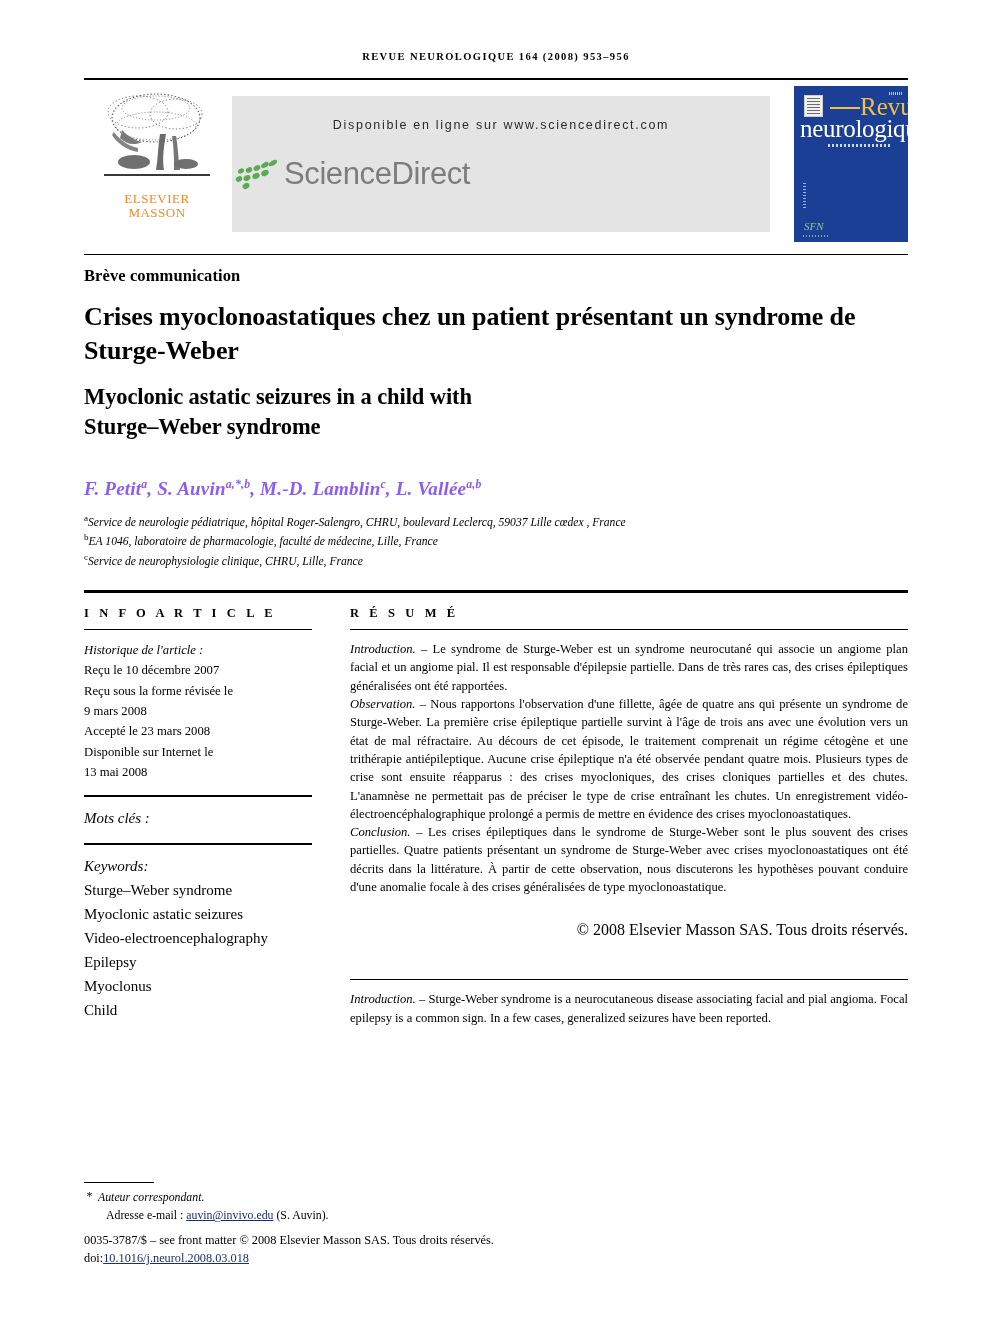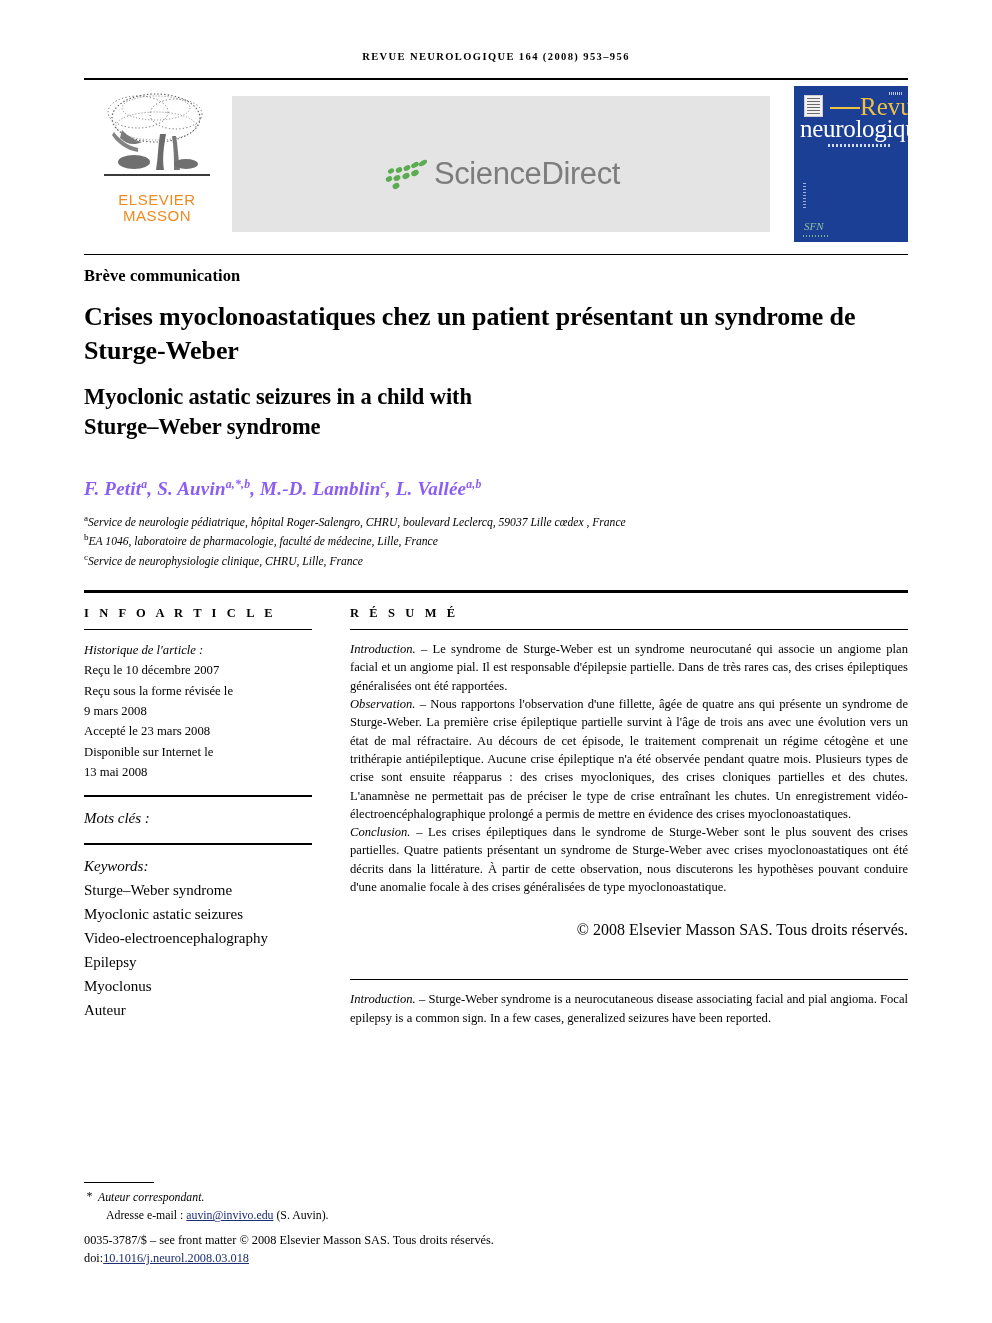--- a/index.html
+++ b/index.html
@@ -59,22 +59,22 @@
     width: 134px;
     height: 152px;
     display: flex;
     flex-direction: column;
     align-items: center;
     justify-content: flex-start;
   }
   .tree-wrap { width: 118px; height: 104px; }
   .elsevier-word {
     color: #ED8B22;
-    font-family: Liberation Sans, sans-serif;
-    font-size: 15px;
+    font-family: Liberation Serif, serif;
+    font-size: 13px;
     letter-spacing: 0.5px;
     line-height: 1.08;
     text-align: center;
   }
 
   .sd-band {
     position: absolute;
     left: 148px; top: 10px;
     width: 538px;
     height: 136px;
@@ -89,21 +89,20 @@
     font-size: 12.5px;
     letter-spacing: 1.7px;
     color: #2b2b2b;
   }
   .sd-logo {
     position: absolute;
     left: 0; top: 60px;
     width: 538px;
     display: flex;
     align-items: center;
-    justify-content: center;
   }
   .sd-swoosh { width: 52px; height: 34px; }
   .sd-word {
     font-family: "Liberation Sans", "DejaVu Sans", sans-serif;
     font-size: 31px;
     color: #7d7d7d;
     letter-spacing: -0.4px;
   }
 
   .cover {
@@ -377,20 +376,21 @@
           </g>
         </svg>
       </div>
       <div class="elsevier-word">
         <div>ELSEVIER</div>
         <div>MASSON</div>
       </div>
     </div>
 
     <div class="sd-band">
+      <div class="sd-avail">Disponible en ligne sur www.sciencedirect.com</div>
       <div class="sd-logo">
         <span class="sd-swoosh">
           <svg viewBox="0 0 52 34" width="52" height="34" aria-hidden="true">
             <g fill="#5aab51">
               <ellipse cx="9" cy="14" rx="3.2" ry="2.4" transform="rotate(-28 9 14)"></ellipse>
               <ellipse cx="17" cy="13" rx="3.4" ry="2.5" transform="rotate(-28 17 13)"></ellipse>
               <ellipse cx="25" cy="11" rx="3.6" ry="2.5" transform="rotate(-28 25 11)"></ellipse>
               <ellipse cx="33" cy="8" rx="4.2" ry="2.4" transform="rotate(-30 33 8)"></ellipse>
               <ellipse cx="41" cy="6" rx="4.6" ry="2.3" transform="rotate(-32 41 6)"></ellipse>
               <ellipse cx="7" cy="22" rx="3.4" ry="2.6" transform="rotate(-28 7 22)"></ellipse>
@@ -467,21 +467,21 @@
     <div class="kw-rule"></div>
 
     <div class="kw-block">
       <div class="lbl">Keywords:</div>
       <div>
           <div>Sturge–Weber syndrome</div>
           <div>Myoclonic astatic seizures</div>
           <div>Video-electroencephalography</div>
           <div>Epilepsy</div>
           <div>Myoclonus</div>
-          <div>Auteur</div>
+          <div>Child</div>
         </div>
     </div>
   </div>
 
   <div class="col-right">
     <div class="sect-head">R É S U M É</div>
     <div class="sect-rule"></div>
     <div class="abs-body">
         <p><span class="run">Introduction.</span> – Le syndrome de Sturge-Weber est un syndrome neurocutané qui associe un angiome plan facial et un angiome pial. Il est responsable d'épilepsie partielle. Dans de très rares cas, des crises épileptiques généralisées ont été rapportées.</p>
         <p><span class="run">Observation.</span> – Nous rapportons l'observation d'une fillette, âgée de quatre ans qui présente un syndrome de Sturge-Weber. La première crise épileptique partielle survint à l'âge de trois ans avec une évolution vers un état de mal réfractaire. Au décours de cet épisode, le traitement comprenait un régime cétogène et une trithérapie antiépileptique. Aucune crise épileptique n'a été observée pendant quatre mois. Plusieurs types de crise sont ensuite réapparus : des crises myocloniques, des crises cloniques partielles et des chutes. L'anamnèse ne permettait pas de préciser le type de crise entraînant les chutes. Un enregistrement vidéo-électroencéphalographique prolongé a permis de mettre en évidence des crises myoclonoastatiques.</p>

